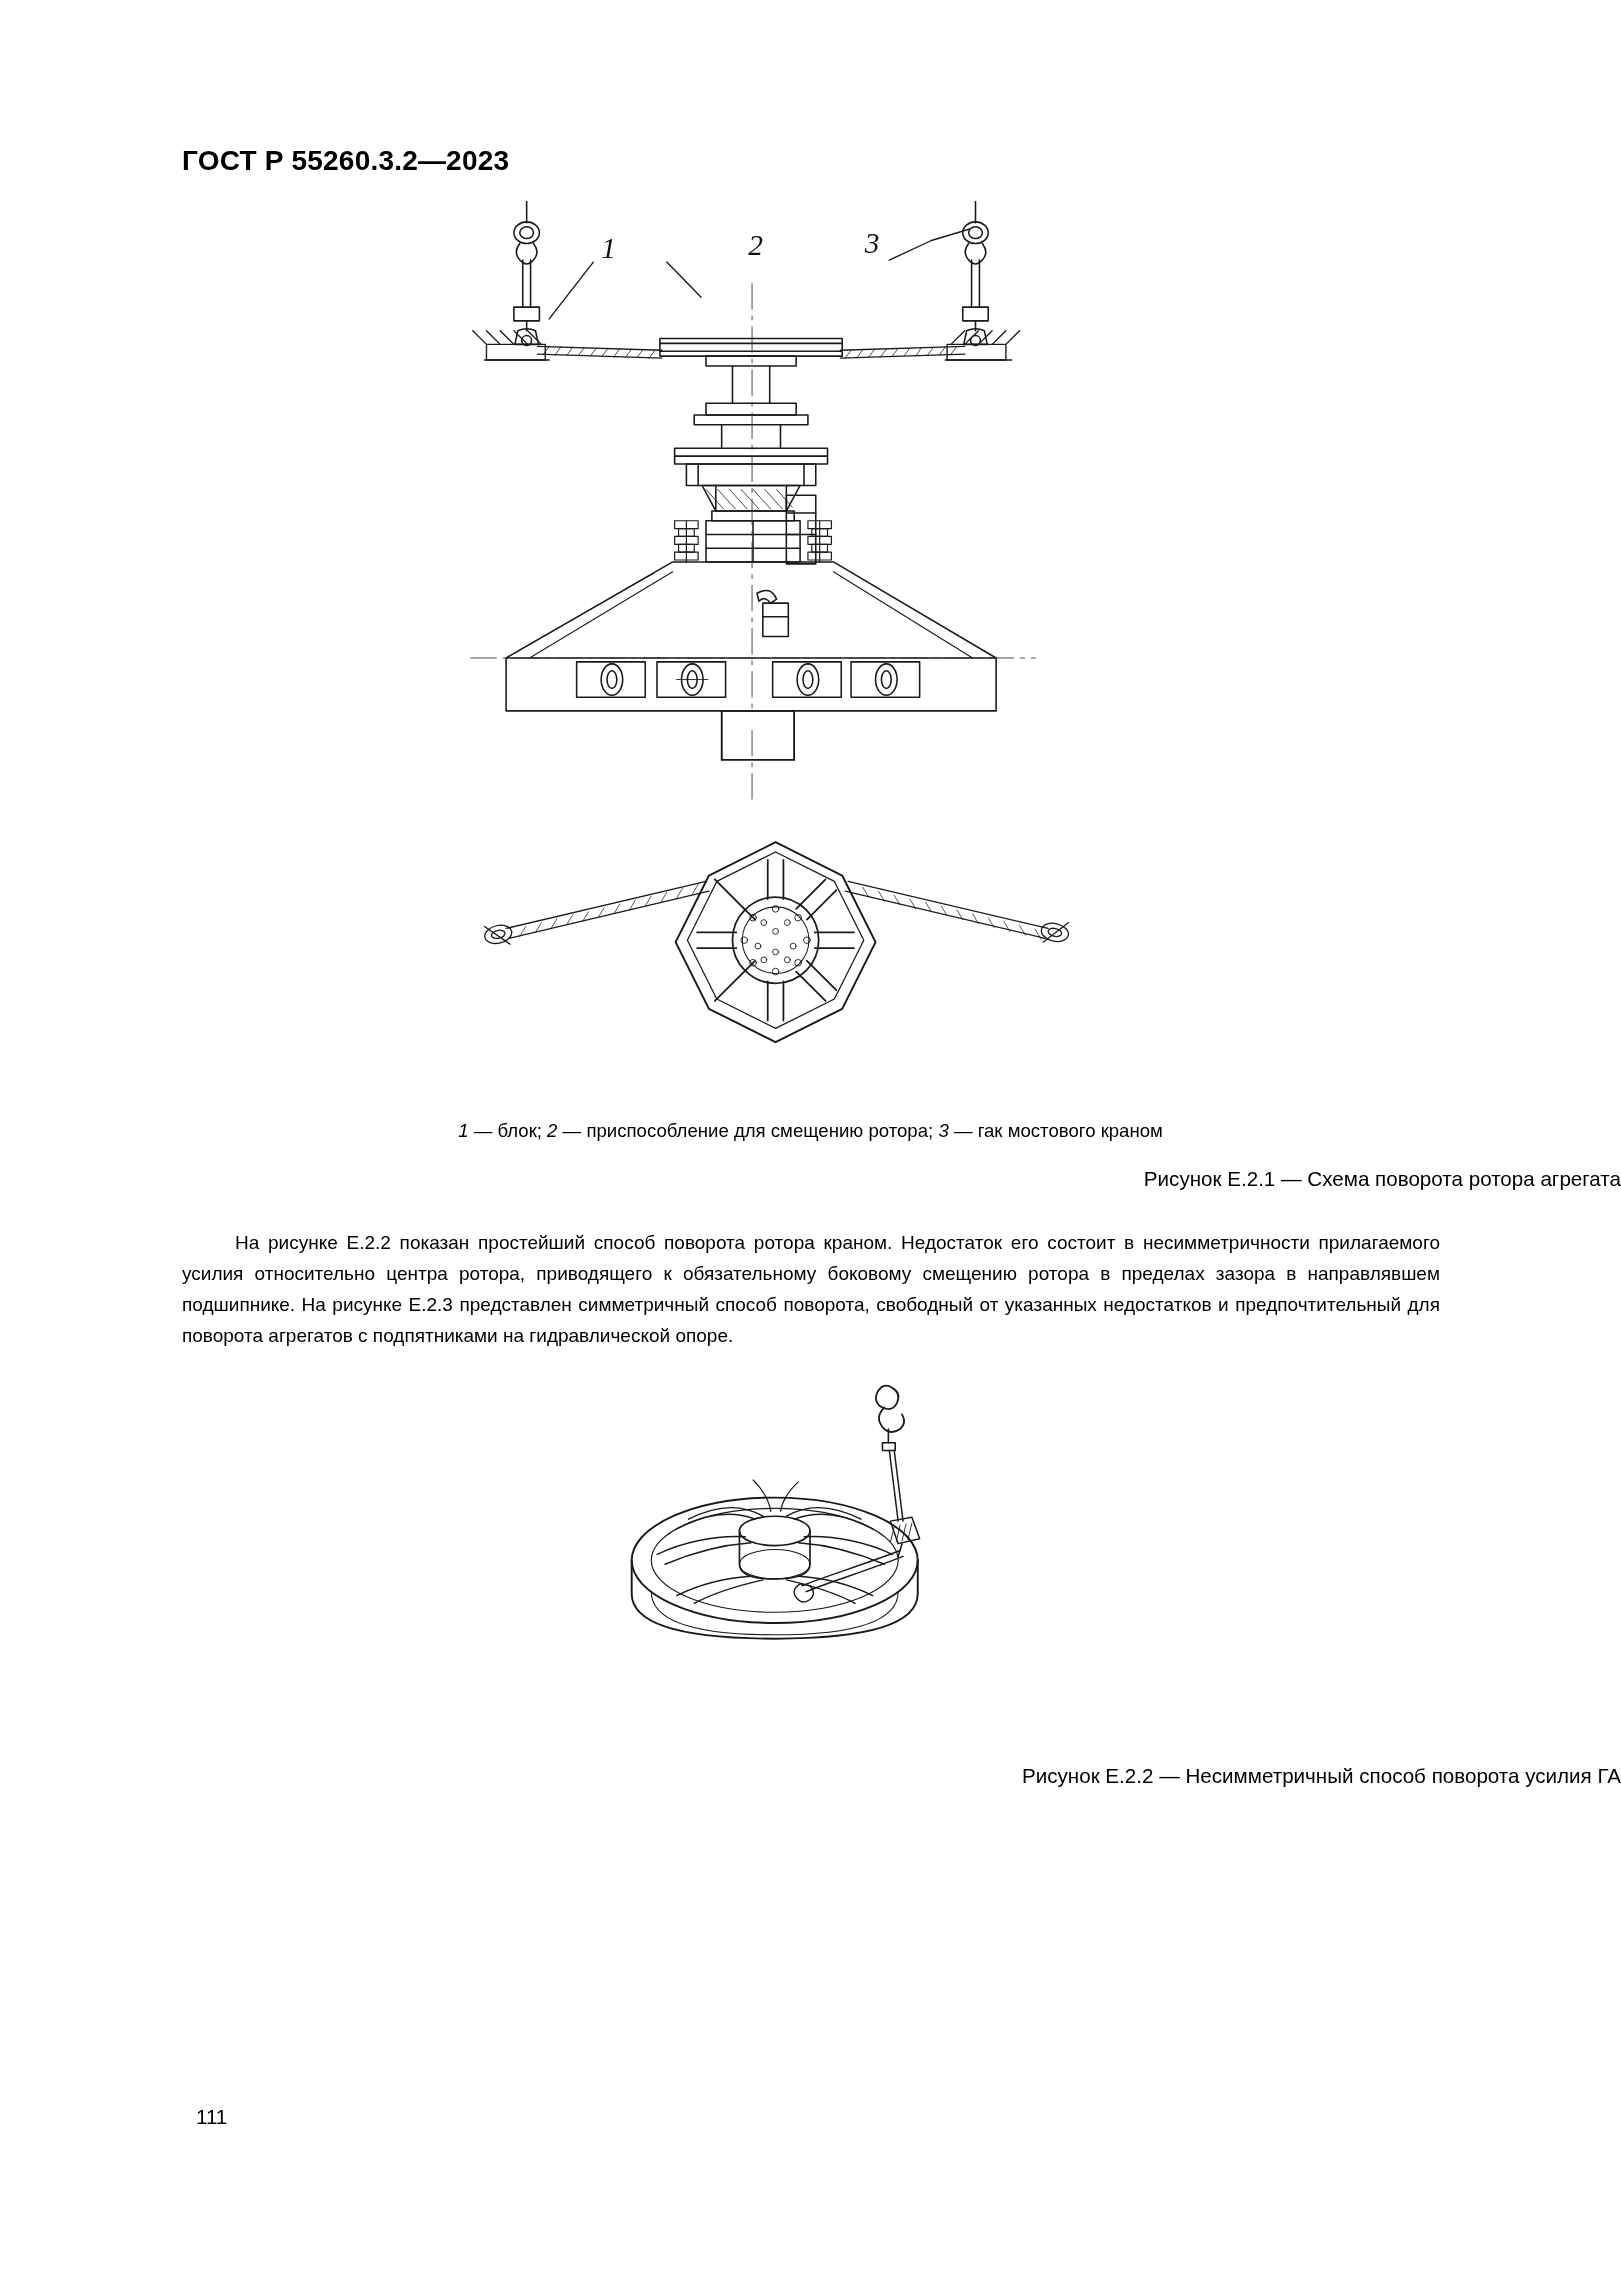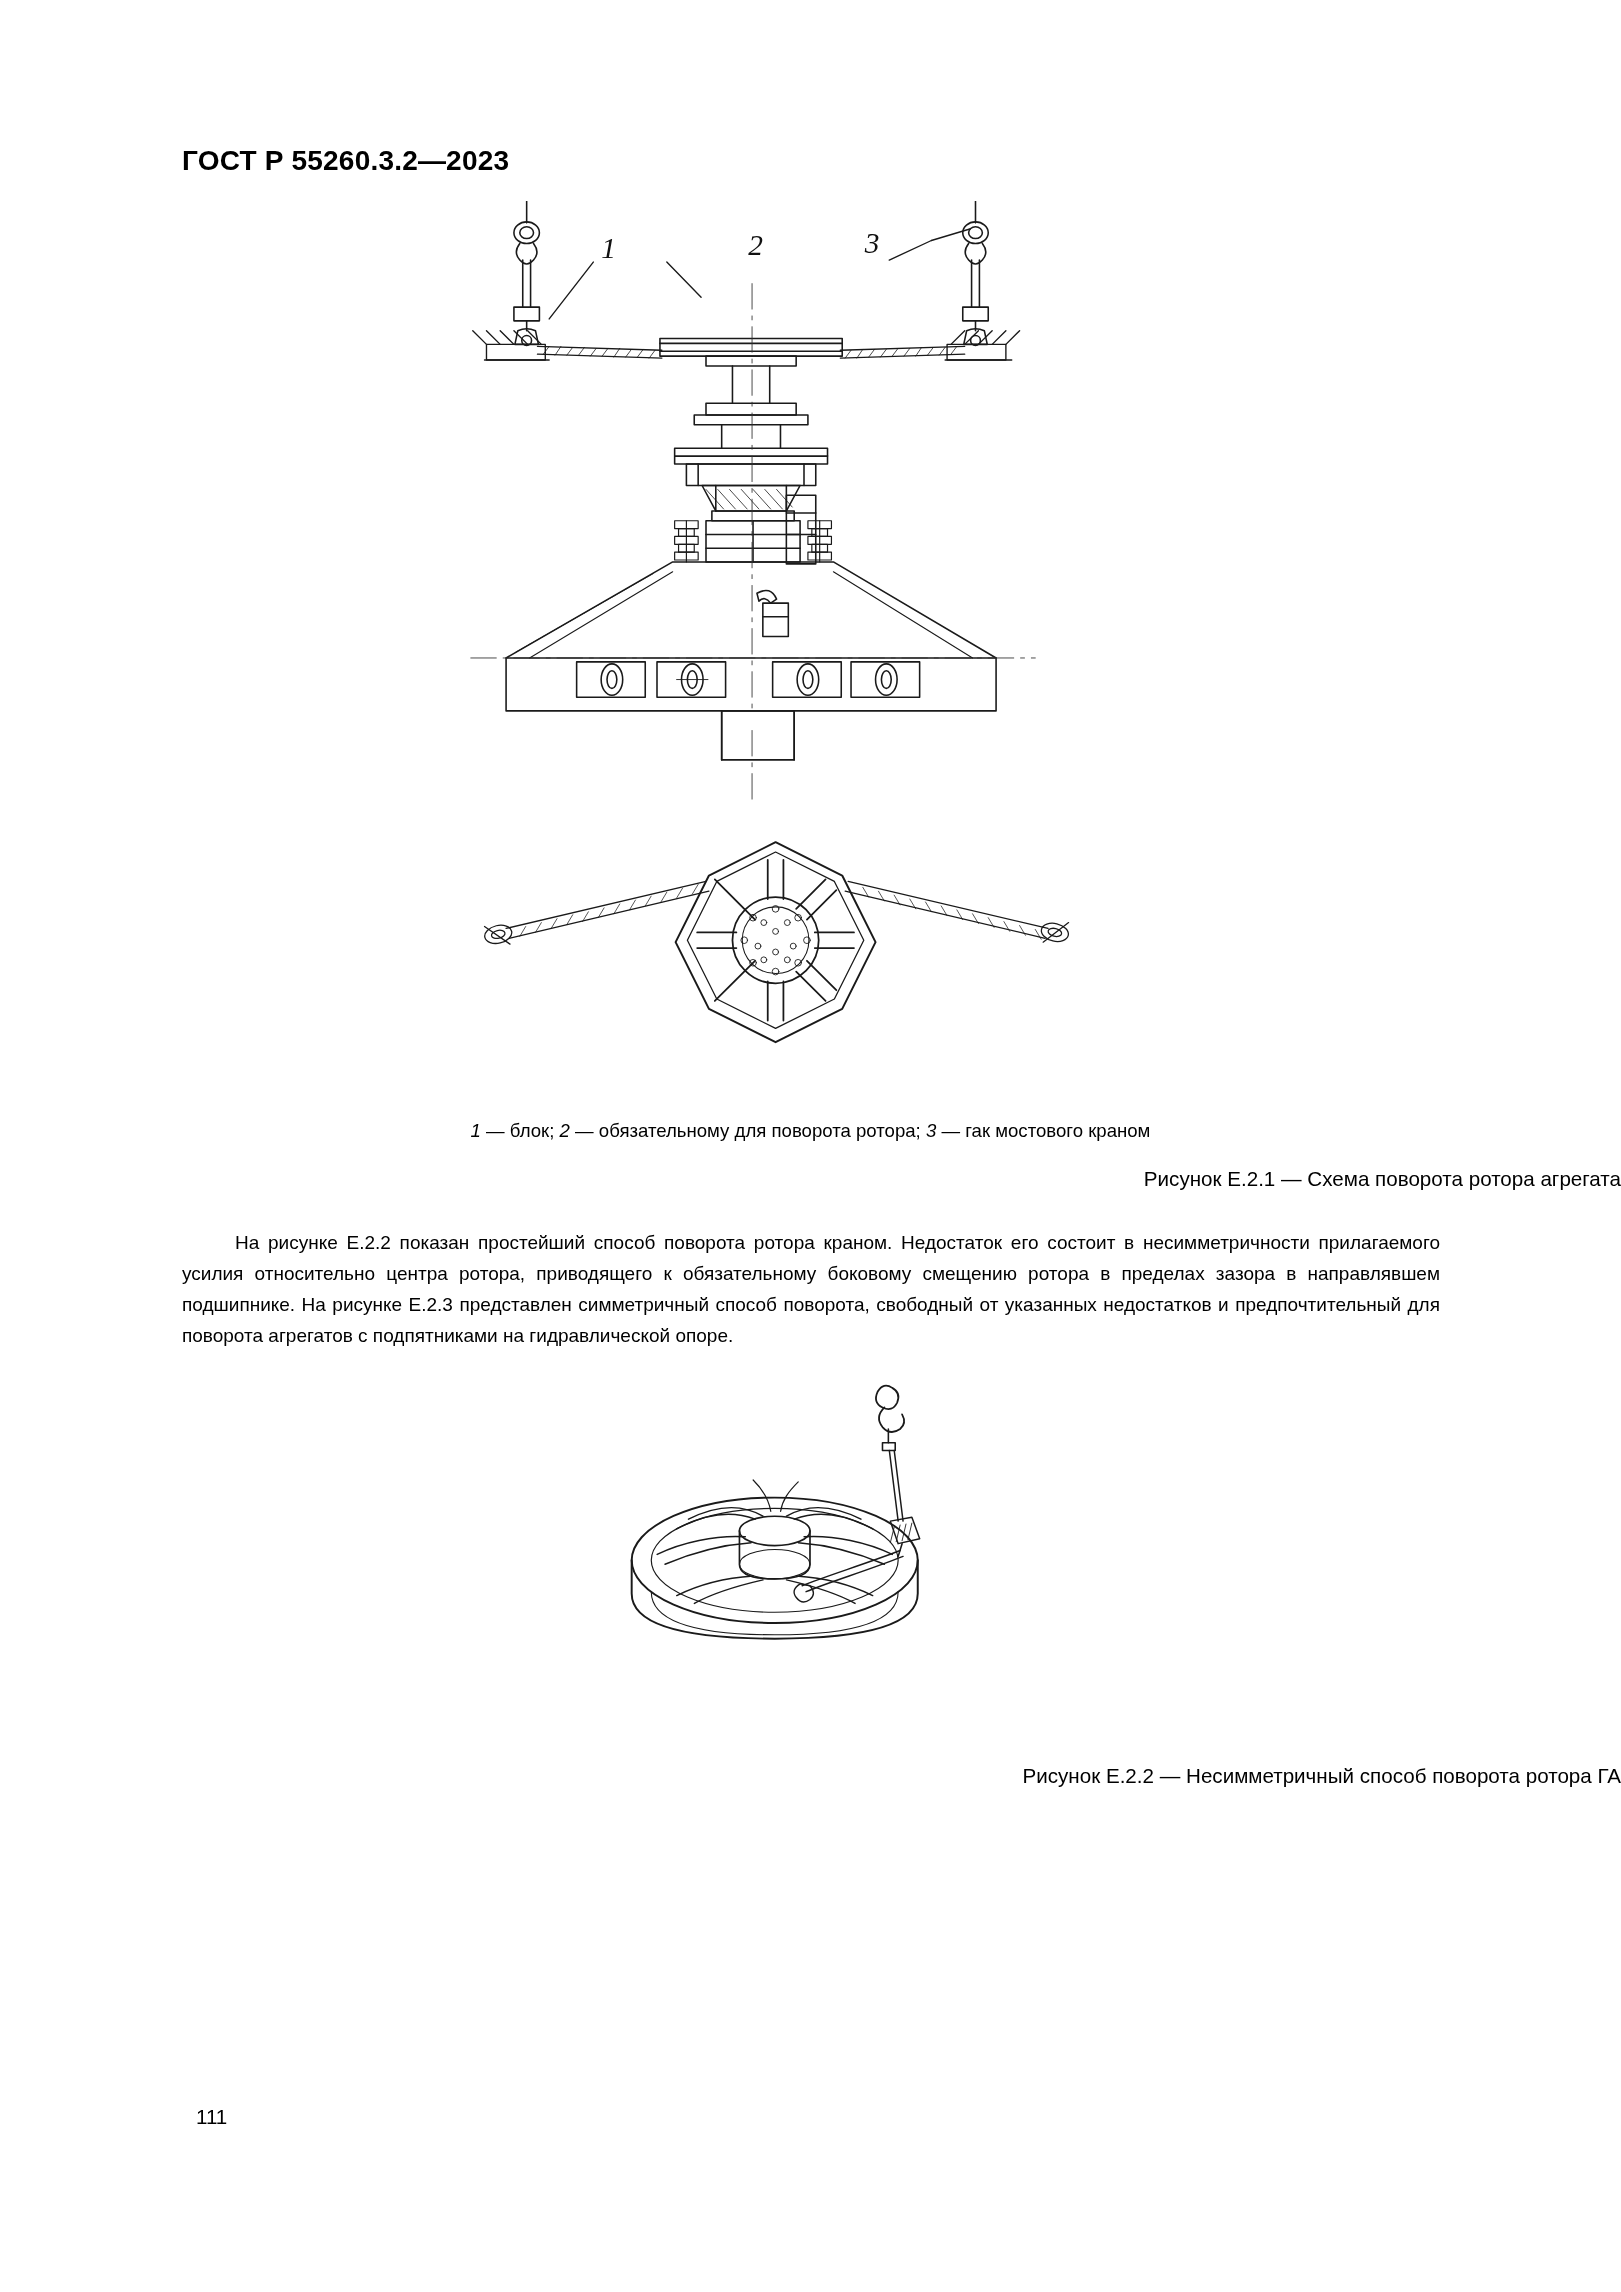--- a/index.html
+++ b/index.html
@@ -352,21 +352,21 @@
           </g>
           <ellipse cx="656" cy="746" rx="14" ry="9" transform="rotate(13 656 746)"></ellipse>
           <ellipse cx="656" cy="746" rx="7" ry="4" transform="rotate(13 656 746)"></ellipse>
           <line x1="644" y1="756" x2="670" y2="736"></line>
         </g>
       </g>
     </svg>
   </div>
 
   <div class="fig-legend" id="legend1">
-    <i>1</i><span> — блок; </span><i>2</i><span> — обязательному для поворота ротора; </span><i>3</i><span> — гак мостового краном</span>
+    <i>1</i><span> — блок; </span><i>2</i><span> — приспособление для смещению ротора; </span><i>3</i><span> — гак мостового краном</span>
   </div>
 
   <div class="fig-caption" id="caption1">Рисунок Е.2.1 — Схема поворота ротора агрегата</div>
 
   <div class="body-text">На рисунке Е.2.2 показан простейший способ поворота ротора краном. Недостаток его состоит в несимметричности прилагаемого усилия относительно центра ротора, приводящего к обязательному боковому смещению ротора в пределах зазора в направлявшем подшипнике. На рисунке Е.2.3 представлен симметричный способ поворота, свободный от указанных недостатков и предпочтительный для поворота агрегатов с подпятниками на гидравлической опоре.</div>
 
   <div class="fig2-wrap">
     <svg width="451" height="338" viewBox="0 0 460 345" fill="none" stroke="#1a1a1a" stroke-width="1.6" stroke-linejoin="round" stroke-linecap="round">
 
       <g>
@@ -416,17 +416,17 @@
           <path d="M148 198 C118 200 90 208 70 218 M158 202 C132 208 106 216 88 226"></path>
           <path d="M192 198 C222 200 250 208 270 218 M182 202 C208 208 234 216 252 226"></path>
           <path d="M200 158 C230 156 266 164 290 176 M194 164 C222 166 254 174 282 186"></path>
           <path d="M190 140 C216 130 244 136 270 150 M182 137 C204 124 230 126 258 140"></path>
           <path d="M166 132 C164 120 158 110 148 100 M176 132 C178 120 184 112 194 102" stroke-width="1.2"></path>
         </g>
       </g>
     </svg>
   </div>
 
-  <div class="fig-caption" id="caption2">Рисунок Е.2.2 — Несимметричный способ поворота ротора ГА</div>
+  <div class="fig-caption" id="caption2">Рисунок Е.2.2 — Несимметричный способ поворота усилия ГА</div>
 
   <div class="page-number">111</div>
 </div>
 
 
 </body></html>

